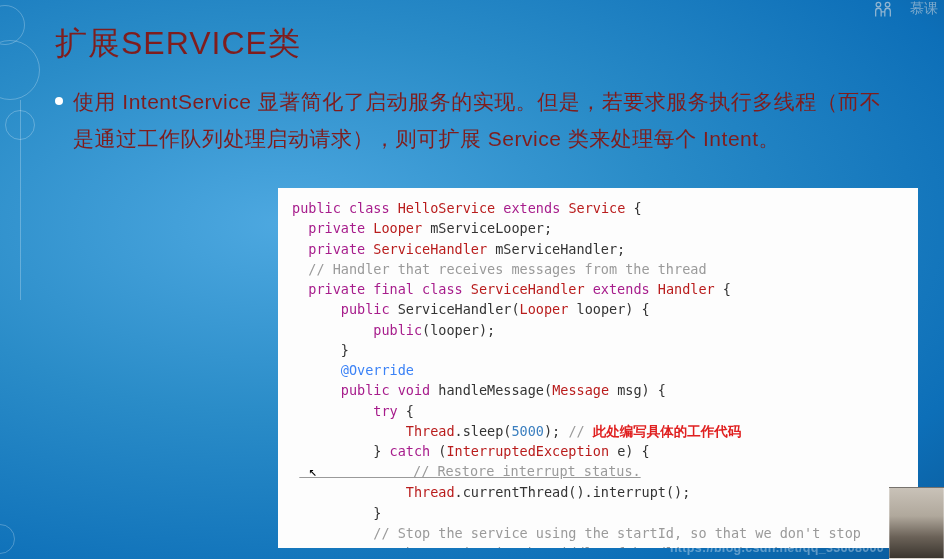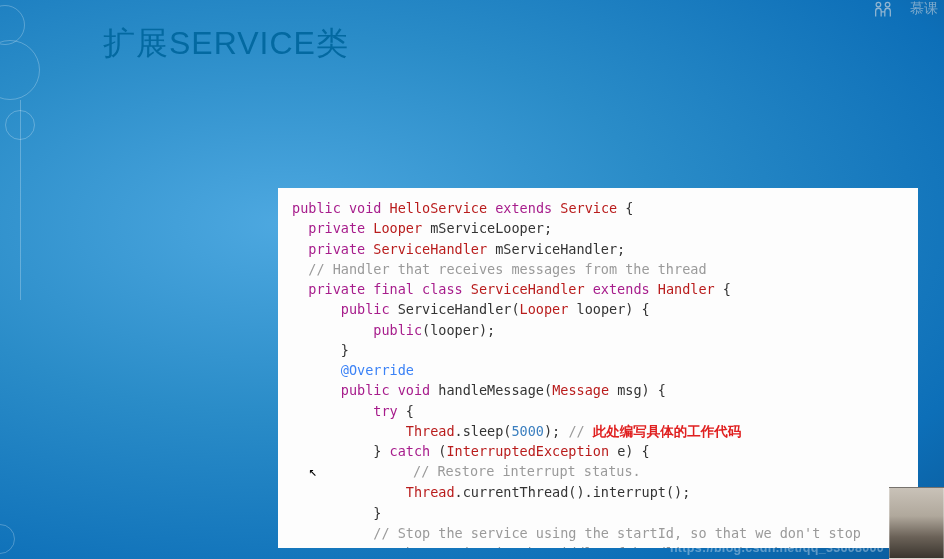--- a/index.html
+++ b/index.html
@@ -18,21 +18,21 @@
   }
   .c1 { width: 40px; height: 40px; left: -15px; top: 5px; }
   .c2 { width: 60px; height: 60px; left: -20px; top: 40px; }
   .c3 { width: 30px; height: 30px; left: 5px; top: 110px; }
   .c4 { width: 30px; height: 30px; left: -15px; bottom: 5px; }
   .deco-line {
     position: absolute;
     background: rgba(255,255,255,0.25);
   }
   .l1 { width: 1px; height: 200px; left: 20px; top: 100px; }
-  .slide { padding: 22px 54px 0 55px; color: #0369a1; margin-left: 48px; }
+  .slide { padding: 22px 54px 0 55px; color: #7f1d1d; }
   .title {
     font-size: 32px;
     font-weight: 300;
     letter-spacing: 1px;
     margin-bottom: 18px;
   }
   .title .svc { font-family: "Segoe UI Light", "Segoe UI", sans-serif; }
   .bullet {
     display: flex;
     align-items: flex-start;
@@ -111,37 +111,41 @@
 <div class="deco-circle c1"></div>
 <div class="deco-circle c2"></div>
 <div class="deco-circle c3"></div>
 <div class="deco-line l1"></div>
 <div class="deco-circle c4"></div>
 
 <div class="slide">
   <h1 class="title">
     <span>扩展</span><span class="svc">SERVICE</span><span>类</span>
   </h1>
+  <div class="bullet">
+    <div class="dot"></div>
+    <div class="bullet-text">使用 IntentService 显著简化了启动服务的实现。但是，若要求服务执行多线程（而不是通过工作队列处理启动请求），则可扩展 Service 类来处理每个 Intent。</div>
+  </div>
 </div>
 
 <div class="code-box">
-<pre><span class="kw">public</span><span class="kw"> void </span><span class="typ">HelloService</span><span class="kw"> extends </span><span class="typ">Service</span><span> {</span>
+<pre><span class="kw">public</span><span class="kw"> class </span><span class="typ">HelloService</span><span class="kw"> extends </span><span class="typ">Service</span><span> {</span>
 <span class="kw">  private </span><span class="typ">Looper</span><span> mServiceLooper;</span>
 <span class="kw">  private </span><span class="typ">ServiceHandler</span><span> mServiceHandler;</span>
 <span class="cmt">  // Handler that receives messages from the thread</span>
 <span class="kw">  private final class </span><span class="typ">ServiceHandler</span><span class="kw"> extends </span><span class="typ">Handler</span><span> {</span>
 <span class="kw">      public </span><span class="fn">ServiceHandler</span><span>(</span><span class="typ">Looper</span><span> looper) {</span>
 <span class="kw">          public</span><span>(looper);</span>
 <span>      }</span>
 <span class="ann">      @Override</span>
 <span class="kw">      public void </span><span class="fn">handleMessage</span><span>(</span><span class="typ">Message</span><span> msg) {</span>
 <span class="kw">          try</span><span> {</span>
 <span class="typ">              Thread</span><span>.sleep(</span><span class="num">5000</span><span>); </span><span class="cmt">// </span><span class="red">此处编写具体的工作代码</span>
 <span>          } </span><span class="kw">catch</span><span> (</span><span class="typ">InterruptedException</span><span> e) {</span>
-<span class="cursor" style="position:static;">  ↖</span><span class="cmt" style="margin-left:-18px;">              // Restore interrupt status.</span>
+<span class="cursor" style="position:static;">  ↖</span><span class="cmt" style="margin-left:-18px;text-decoration:underline;">              // Restore interrupt status.</span>
 <span class="typ">              Thread</span><span>.currentThread().interrupt();</span>
 <span>          }</span>
 <span class="cmt">          // Stop the service using the startId, so that we don't stop</span>
 <span class="cmt">          // the service in the middle of handling another job</span>
 
 </pre>
 </div>
 
 <div class="watermark-top">
   <span class="wm-icon">

